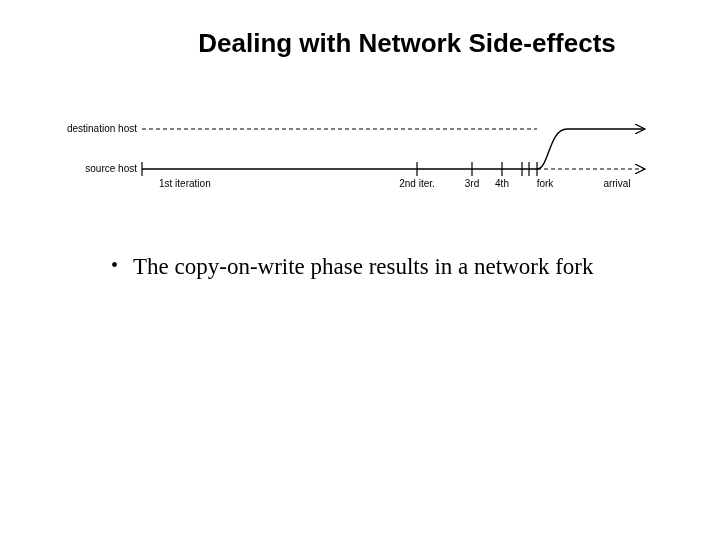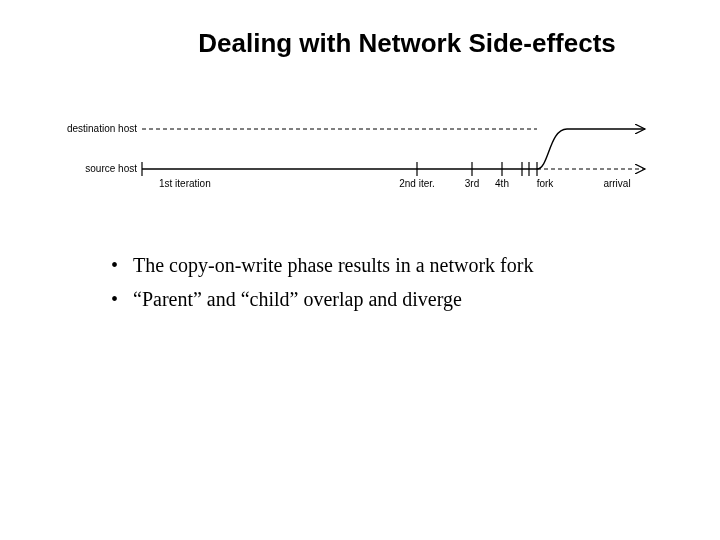--- a/index.html
+++ b/index.html
@@ -39,21 +39,21 @@
   }
   .dlabel {
     font-family: Arial, Helvetica, sans-serif;
     font-size: 10px;
     fill: #000;
   }
   .bullets {
     margin: 20px 58px 0 58px;
     padding: 0;
     list-style: none;
-    font-size: 20px;
+    font-size: 23px;
     line-height: 1.6;
   }
   .bullets li {
     position: relative;
     padding-left: 28px;
     margin-bottom: 2px;
   }
   .bullets li::before {
     content: "•";
     position: absolute;
@@ -115,18 +115,17 @@
 
       <path d="M490,70 C 502,70 502,30 520,30" fill="none" stroke="#000" stroke-width="1.4"></path>
       <line x1="520" y1="30" x2="598" y2="30" stroke="#000" stroke-width="1.4" marker-end="url(#arrowhead)"></line>
 
       <text class="dlabel" x="570" y="88" text-anchor="middle">arrival</text>
     </svg>
   </div>
 
   <ul class="bullets">
     <li><span>The copy-on-write phase results in a network fork</span></li>
-    <li><span>“Parent” and “child” overlap and diverge</span></li>
   </ul>
 
   <div class="pagenum">60</div>
 
 </div>
 
 </body></html>

